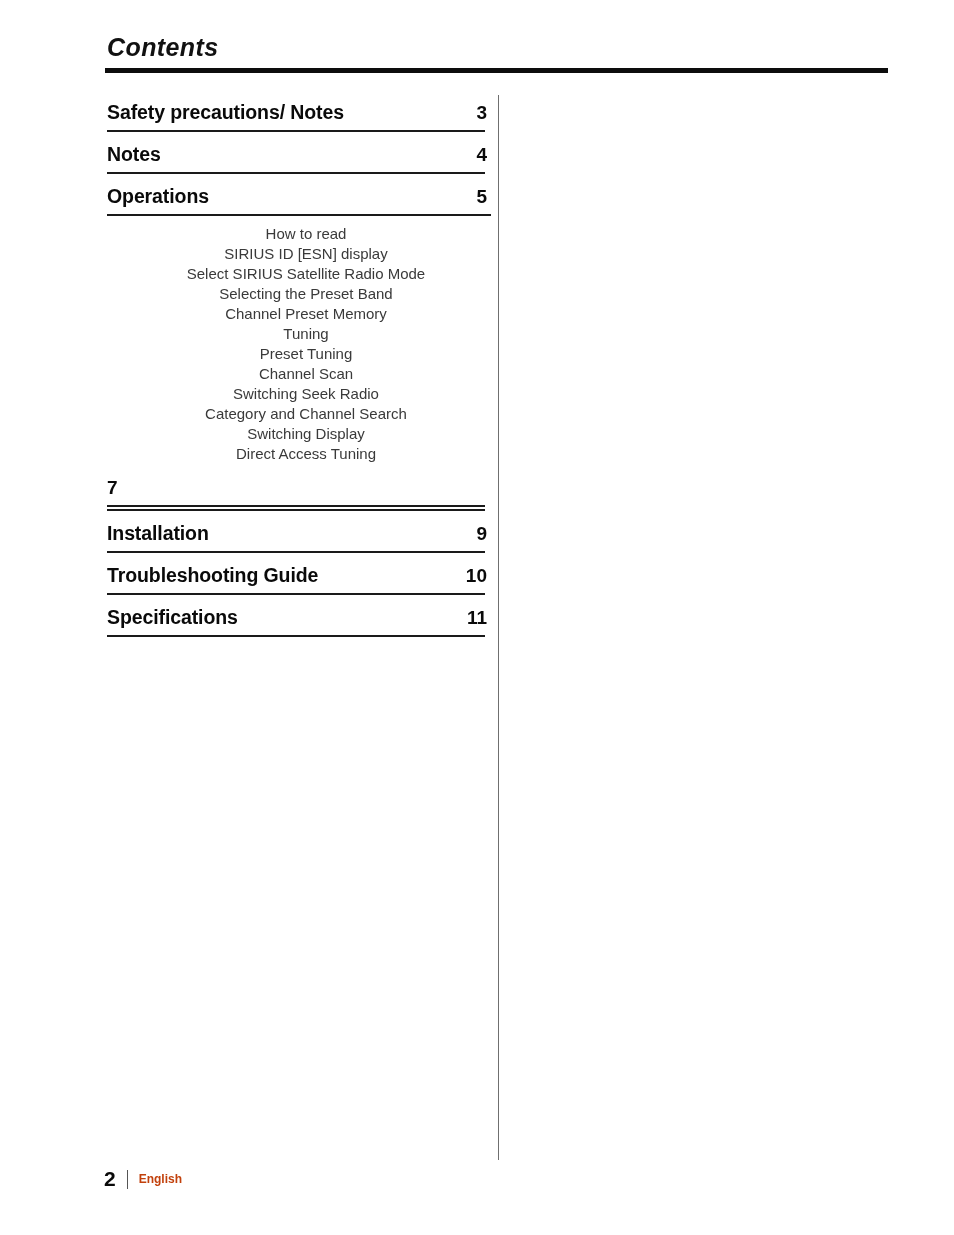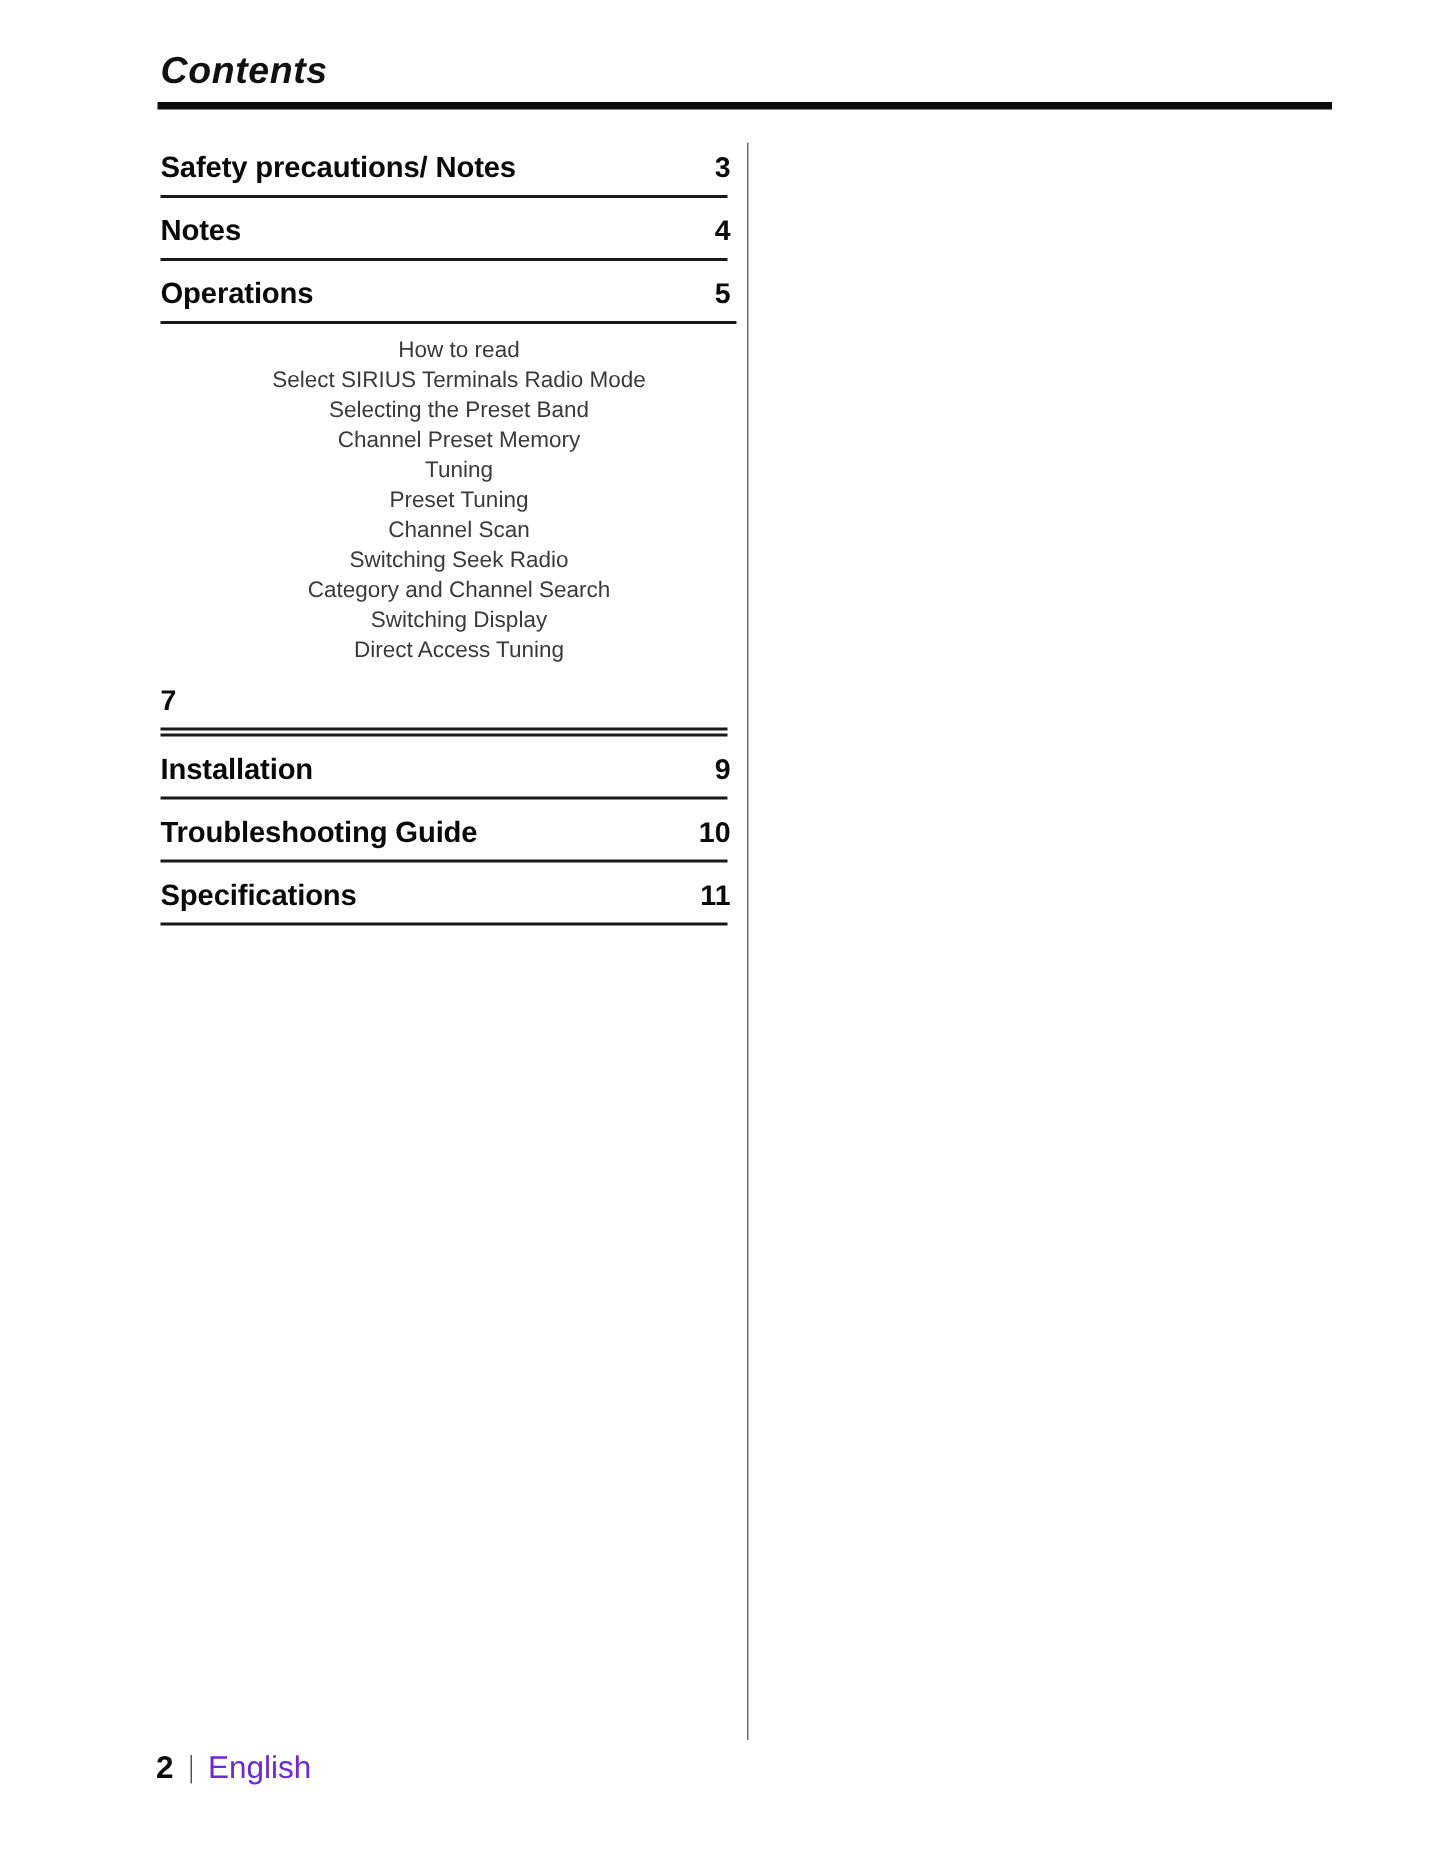--- a/index.html
+++ b/index.html
@@ -133,23 +133,23 @@
     color: #0a0a0a;
   }
 
   #footer-separator {
     width: 1px;
     height: 19px;
     background: #555555;
   }
 
   #footer-language {
-    font-size: 21px;
-    font-weight: 400;
-    color: #6d28d9;
+    font-size: 12px;
+    font-weight: 700;
+    color: #c2410c;
   }
 </style>
 </head>
 <body>
 
 <div id="page">
 
   <div id="page-title">Contents</div>
 
   <div id="header-rule"></div>
@@ -165,21 +165,22 @@
         <span class="chapter-page">4</span>
       </div>
       <div class="chapter-rule"></div>
       <div class="chapter">
         <span class="chapter-label">Operations</span>
         <span class="chapter-page">5</span>
       </div>
       <div class="chapter-rule wide"></div>
       <div id="subentries">
         <div class="subentry">How to read</div>
-        <div class="subentry">Select SIRIUS Terminals Radio Mode</div>
+        <div class="subentry">SIRIUS ID [ESN] display</div>
+        <div class="subentry">Select SIRIUS Satellite Radio Mode</div>
         <div class="subentry">Selecting the Preset Band</div>
         <div class="subentry">Channel Preset Memory</div>
         <div class="subentry">Tuning</div>
         <div class="subentry">Preset Tuning</div>
         <div class="subentry">Channel Scan</div>
         <div class="subentry">Switching Seek Radio</div>
         <div class="subentry">Category and Channel Search</div>
         <div class="subentry">Switching Display</div>
         <div class="subentry">Direct Access Tuning</div>
       </div>

